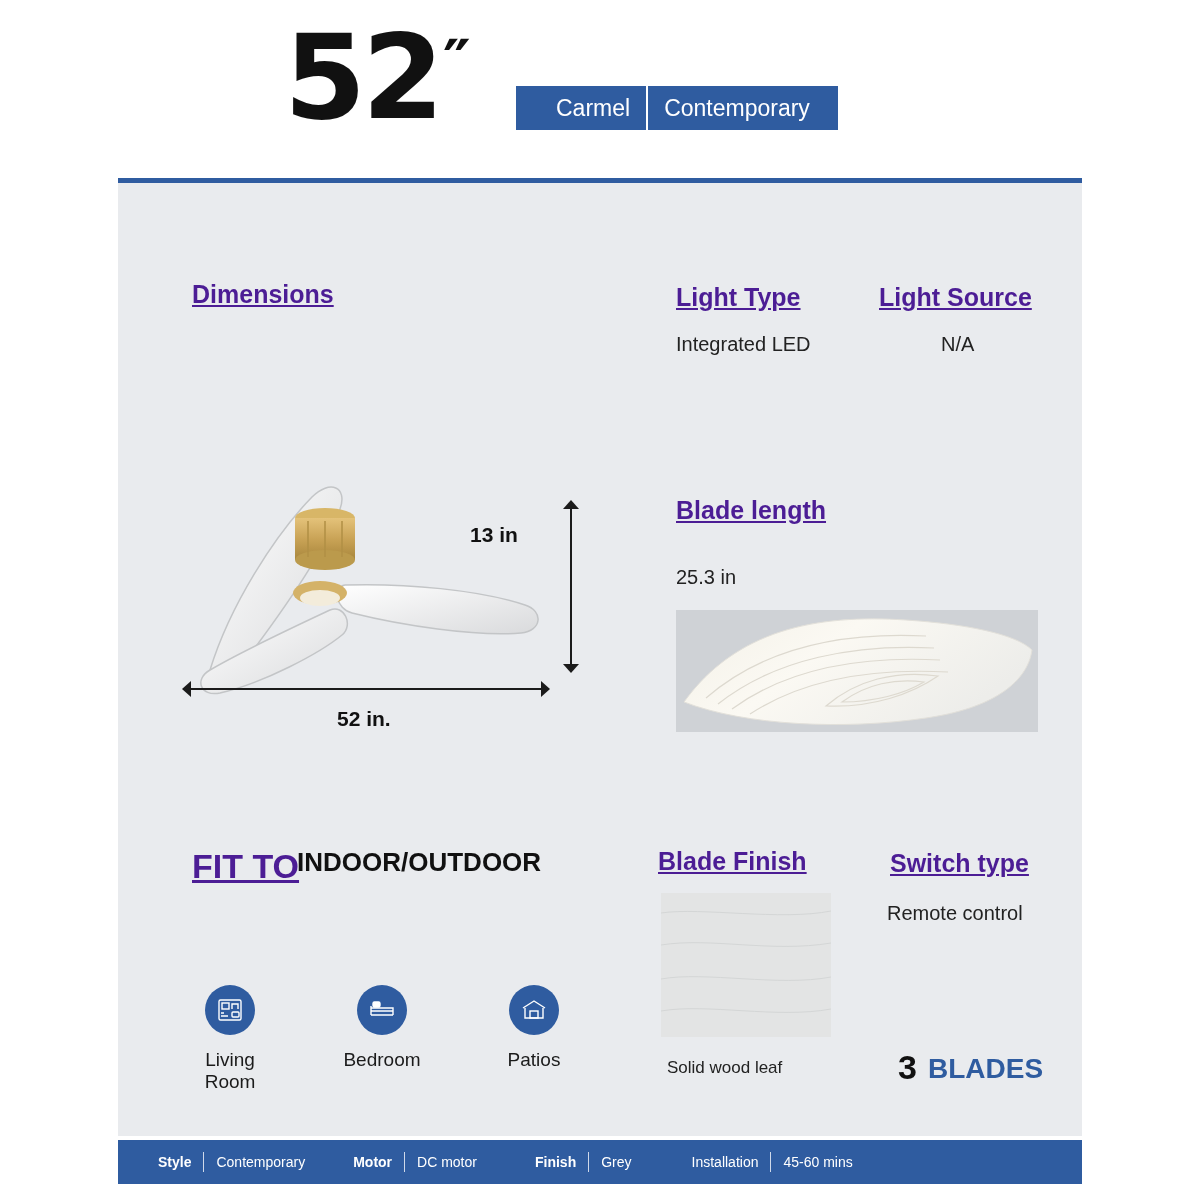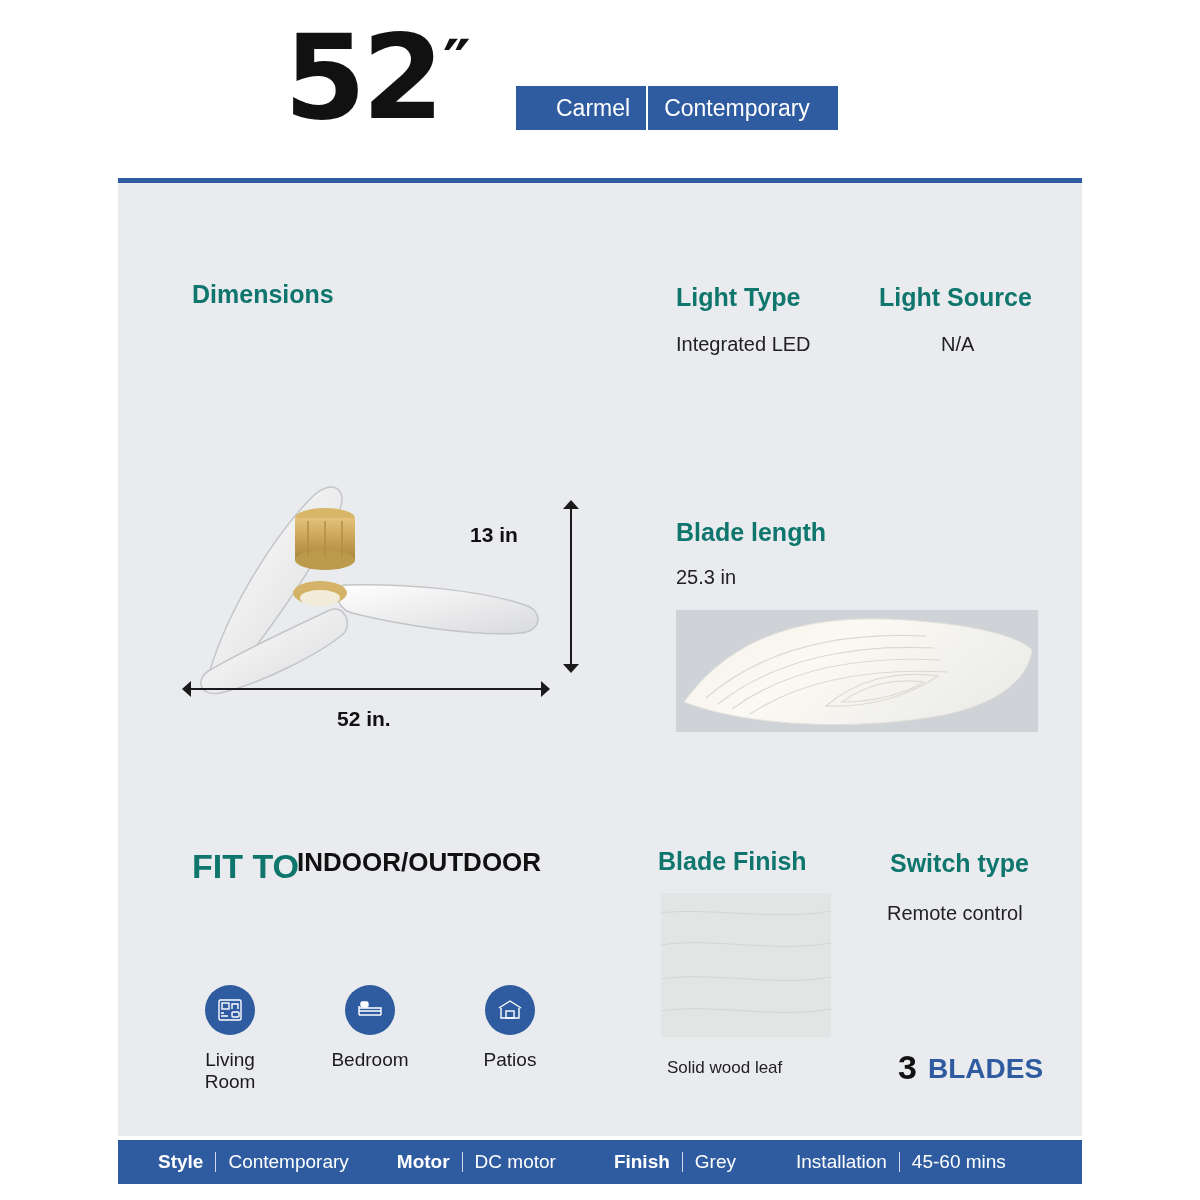--- a/index.html
+++ b/index.html
@@ -83,22 +83,23 @@
     position: absolute;
     left: 118px;
     top: 178px;
     width: 964px;
     height: 958px;
     background: #e9ebee;
     border-top: 5px solid #2f5ca0;
     box-sizing: border-box;
   }
   .h-blue {
-    color: #0f766e;
-    font-weight: bold;
+    color: #4c1d95;
+    font-weight: bold;
+    text-decoration: underline;
   }
   
   .lbl-dimensions {
     position: absolute;
     left: 192px;
     top: 280px;
     font-size: 25px;
   }
   .lbl-lighttype {
     position: absolute;
@@ -184,21 +185,21 @@
     border-top: 8px solid transparent;
     border-bottom: 8px solid transparent;
   }
   .hline:before { left: -8px; border-right: 9px solid #1b1b1b; }
   .hline:after  { right: -8px; border-left: 9px solid #1b1b1b; }
 
   
   .lbl-bladelength {
     position: absolute;
     left: 676px;
-    top: 518px;
+    top: 496px;
     font-size: 25px;
   }
   .val-bladelength {
     position: absolute;
     left: 676px;
     top: 566px;
     font-size: 20px;
     color: #222;
   }
   .blade-img {
@@ -276,21 +277,21 @@
     font-weight: bold;
     color: #2f5ca0;
   }
   
   .rooms {
     position: absolute;
     left: 180px;
     top: 985px;
     width: 420px;
     display: flex;
-    gap: 40px;
+    gap: 52px;
   }
   .room {
     width: 100px;
     text-align: center;
   }
   .room-icon {
     width: 50px;
     height: 50px;
     border-radius: 50%;
     background: #2f5ca0;
@@ -306,21 +307,21 @@
   
   .footer {
     position: absolute;
     left: 118px;
     top: 1140px;
     width: 964px;
     height: 44px;
     background: #2f5ca0;
     color: #ffffff;
     display: flex;
-    font-size: 19px;
+    font-size: 14px;
   }
   .f-item {
     display: flex;
     align-items: center;
     height: 100%;
   }
   .f-key {
     font-weight: bold;
     padding: 0 12px 0 0;
   }

